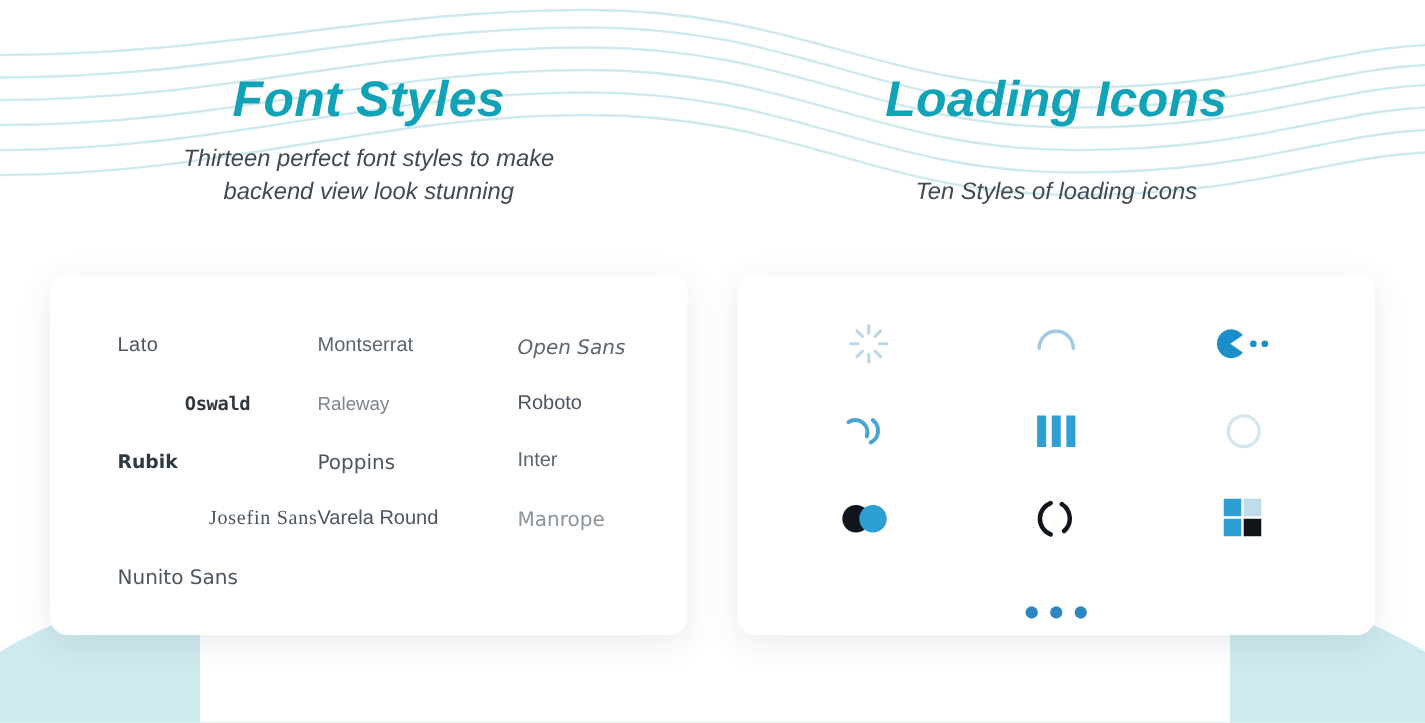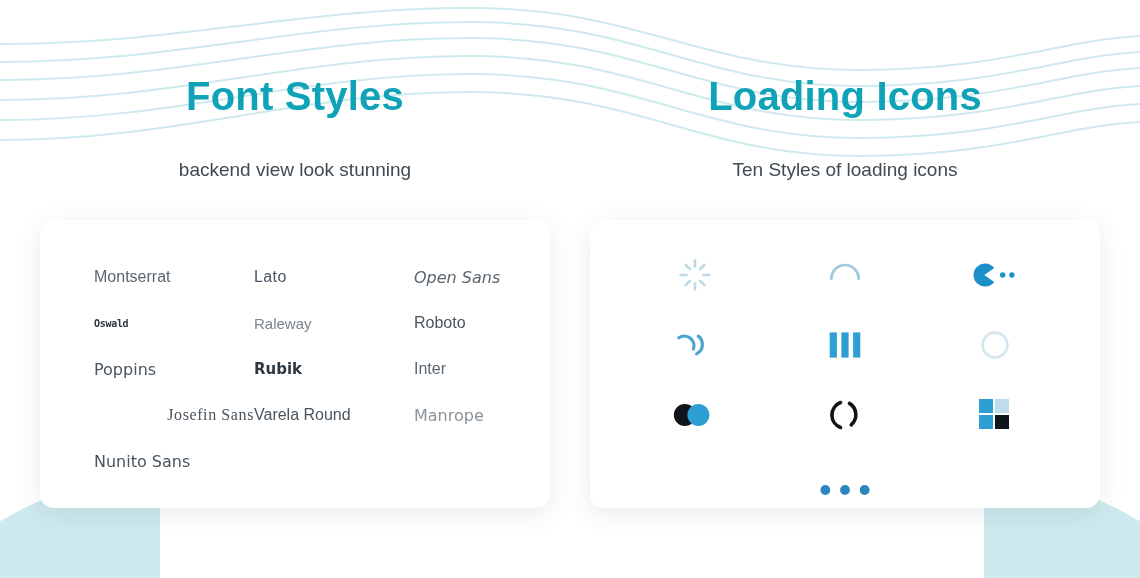--- a/index.html
+++ b/index.html
@@ -53,22 +53,23 @@
   .notch-a { left: 160px; width: 824px; height: 196px; border-radius: 90px 90px 0 0; }
 
   
   .content {
     position: relative;
     width: 1140px;
     height: 578px;
   }
   .panel {
     position: absolute;
-    top: 16px;
+    top: 0;
     width: 510px;
+    font-style: italic;
   }
   .panel-left  { left: 40px; }
   .panel-right { left: 590px; }
 
   .panel-title {
     margin: 0;
     padding-top: 58px;
     text-align: center;
     font-size: 40px;
     font-weight: bold;
@@ -105,21 +106,21 @@
     grid-template-columns: 160px 160px 100px;
     grid-auto-rows: 46px;
     align-items: center;
   }
   .font-item {
     font-size: 16px;
     color: #4a5560;
     white-space: nowrap;
   }
   .f-lato        { font-family: "Liberation Sans", sans-serif; letter-spacing: .4px; }
-  .f-oswald      { font-family: "DejaVu Sans Mono", monospace; font-weight: bold; font-size: 10px; letter-spacing: -.3px; color: #2d3840; }
+  .f-oswald      { font-family: "DejaVu Sans Mono", monospace; font-weight: bold; font-size: 15px; letter-spacing: -.3px; color: #2d3840; text-align: center; }
   .f-poppins     { font-family: "DejaVu Sans", sans-serif; font-size: 16px; }
   .f-josefin     { font-family: "Liberation Serif", serif; font-size: 16px; letter-spacing: .6px; text-align: right; }
   .f-nunito      { font-family: "DejaVu Sans", sans-serif; font-size: 16px; }
   .f-montserrat  { font-family: "Liberation Sans", sans-serif; font-size: 16px; color: #5b666f; }
   .f-raleway     { font-family: "Liberation Sans", sans-serif; font-size: 15px; color: #7b858c; }
   .f-rubik       { font-family: "DejaVu Sans", sans-serif; font-weight: bold; font-size: 15px; color: #2d3840; }
   .f-varela      { font-family: "Liberation Sans", sans-serif; font-size: 16px; color: #4a5560; }
   .f-opensans    { font-family: "DejaVu Sans", sans-serif; font-size: 16px; color: #5b666f; font-style: italic; }
   .f-roboto      { font-family: "Liberation Sans", sans-serif; font-size: 16px; color: #4a5560; }
   .f-inter       { font-family: "Liberation Sans", sans-serif; font-size: 16px; color: #5b666f; }
@@ -171,37 +172,37 @@
     <div class="bg-bottom-shape"></div>
     <div class="bg-white-notch notch-a"></div>
   </div>
 </div>
 
 <div class="content">
 
   <section class="panel panel-left">
     <h1 class="panel-title">Font Styles</h1>
     <p class="panel-sub">
-      <br>
+      <span>Thirteen perfect font styles to make</span><br>
       <span>backend view look stunning</span>
     </p>
   </section>
 
   <div class="card card-left">
     <div class="font-grid">
+      <span class="font-item f-lato">Lato</span>
       <span class="font-item f-montserrat">Montserrat</span>
-      <span class="font-item f-lato">Lato</span>
       <span class="font-item f-opensans">Open Sans</span>
 
       <span class="font-item f-oswald">Oswald</span>
       <span class="font-item f-raleway">Raleway</span>
       <span class="font-item f-roboto">Roboto</span>
 
+      <span class="font-item f-rubik">Rubik</span>
       <span class="font-item f-poppins">Poppins</span>
-      <span class="font-item f-rubik">Rubik</span>
       <span class="font-item f-inter">Inter</span>
 
       <span class="font-item f-josefin">Josefin Sans</span>
       <span class="font-item f-varela">Varela Round</span>
       <span class="font-item f-manrope">Manrope</span>
 
       <span class="font-item f-nunito">Nunito Sans</span>
       <span></span>
         <span></span>
     </div>

